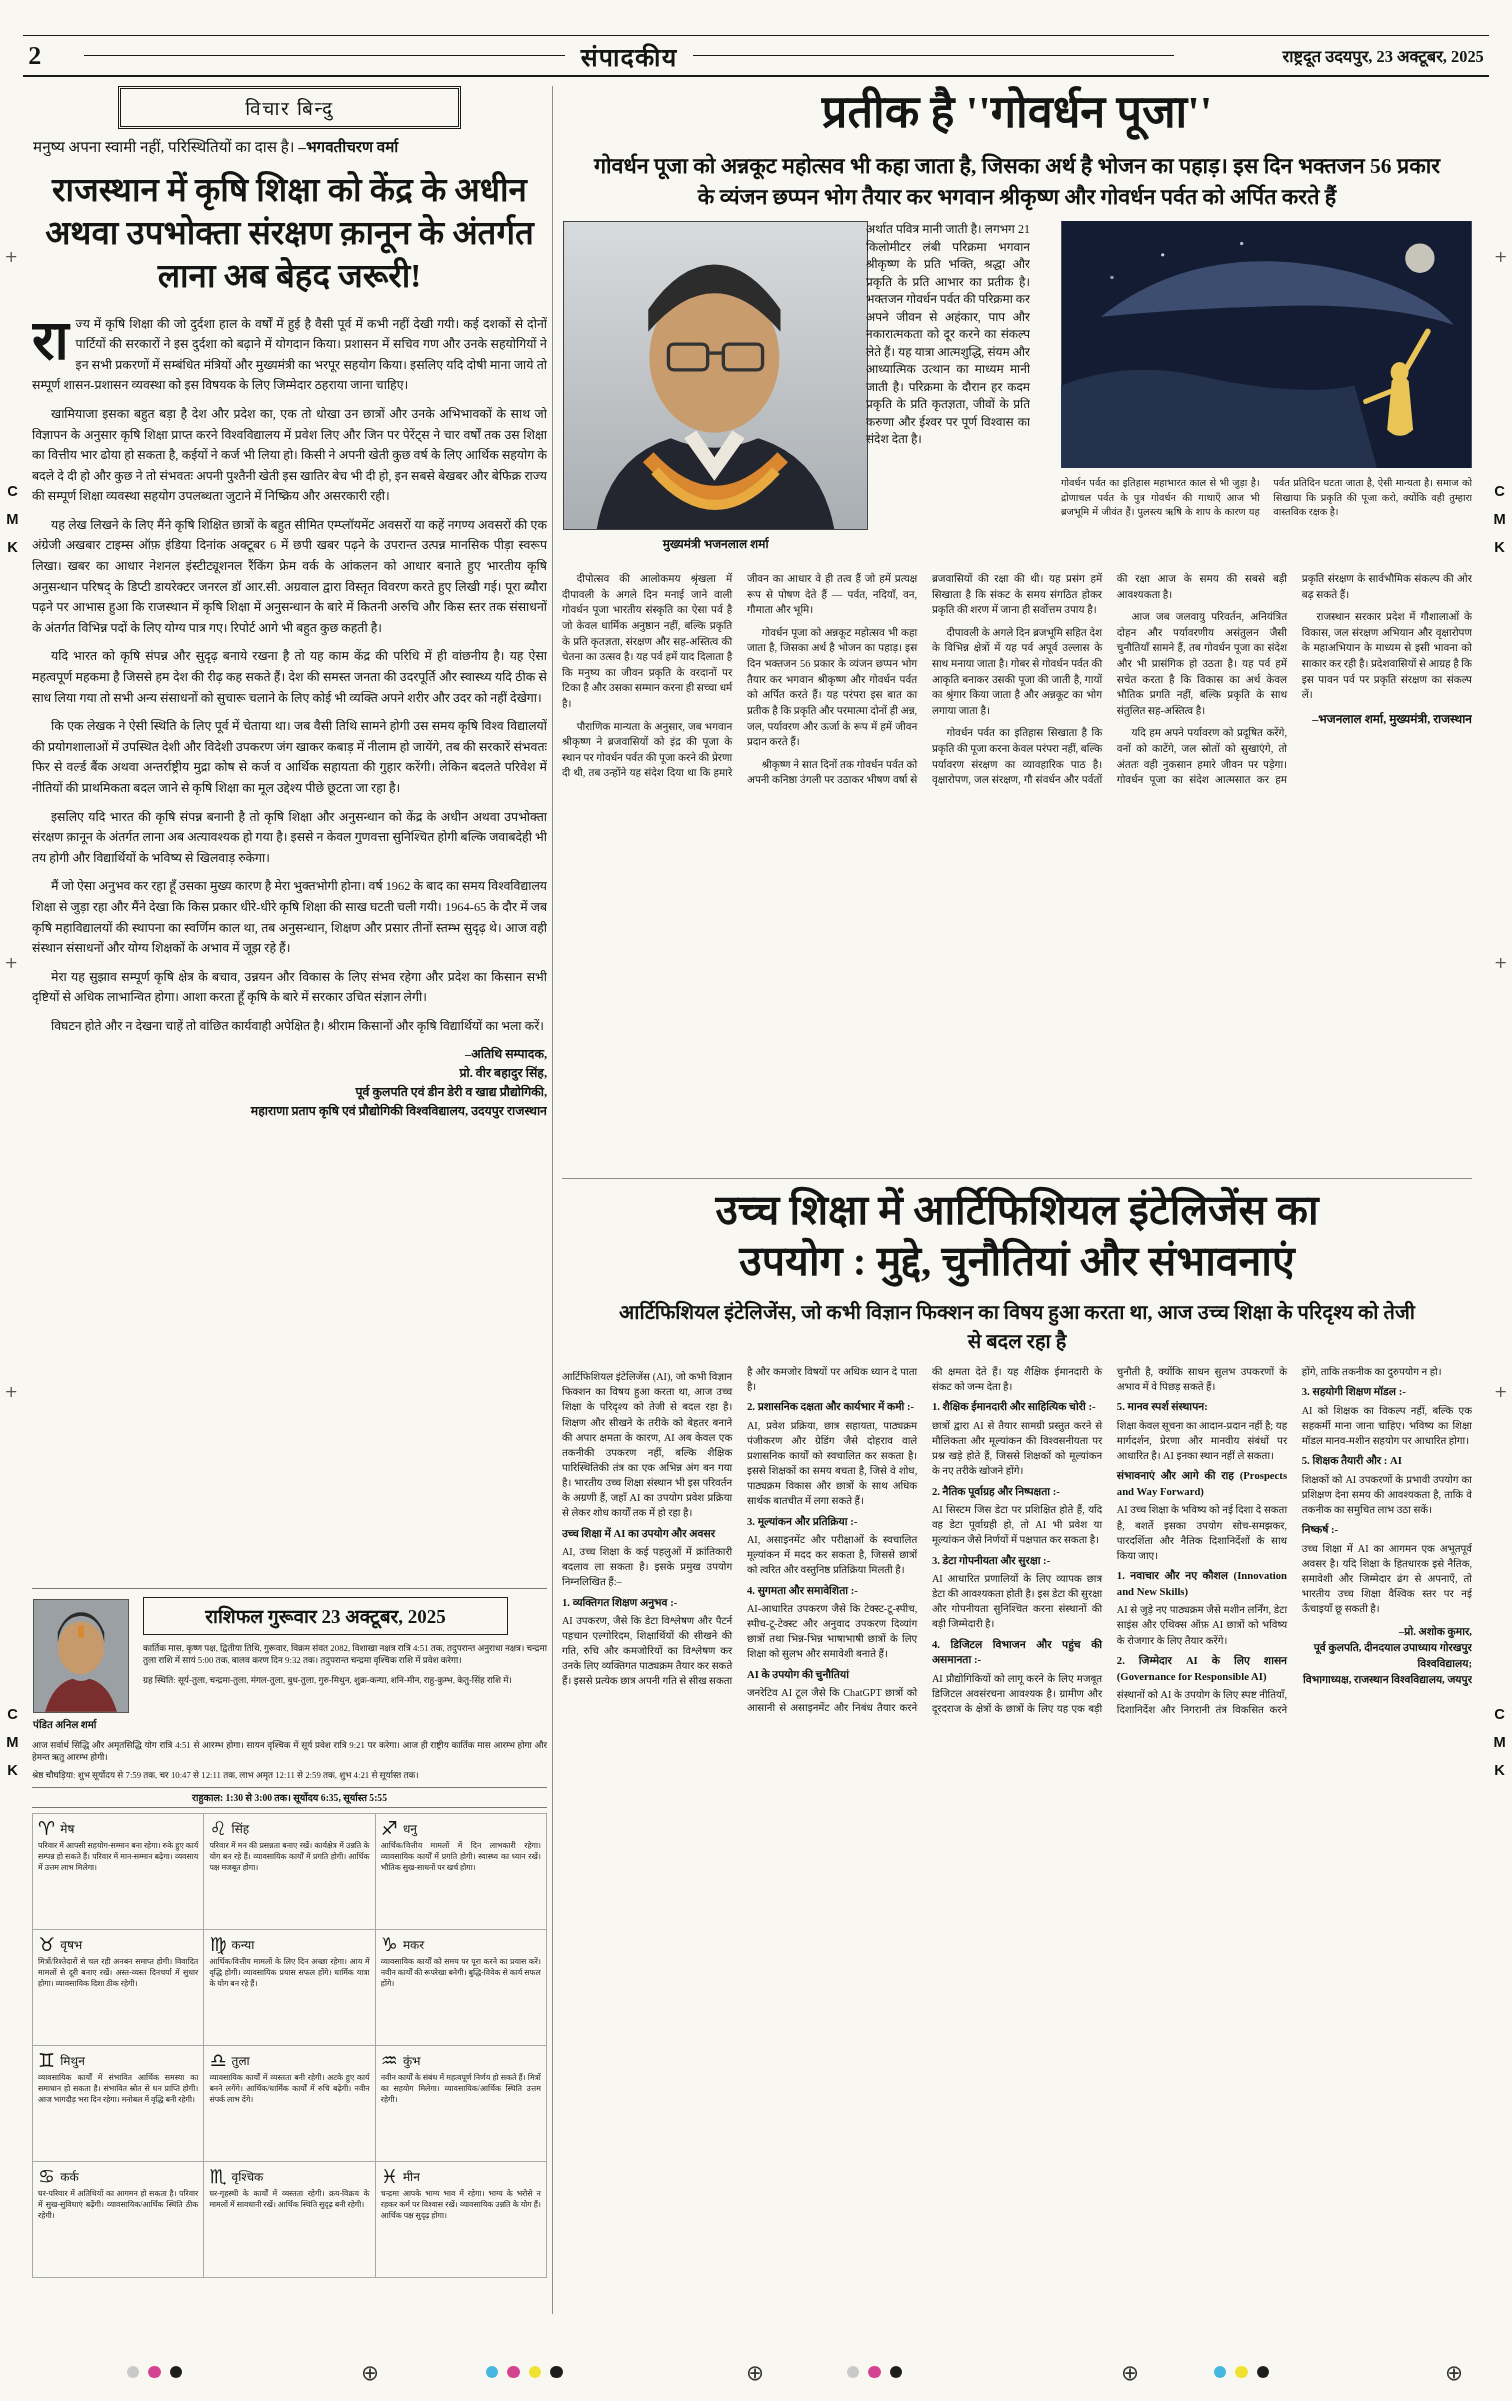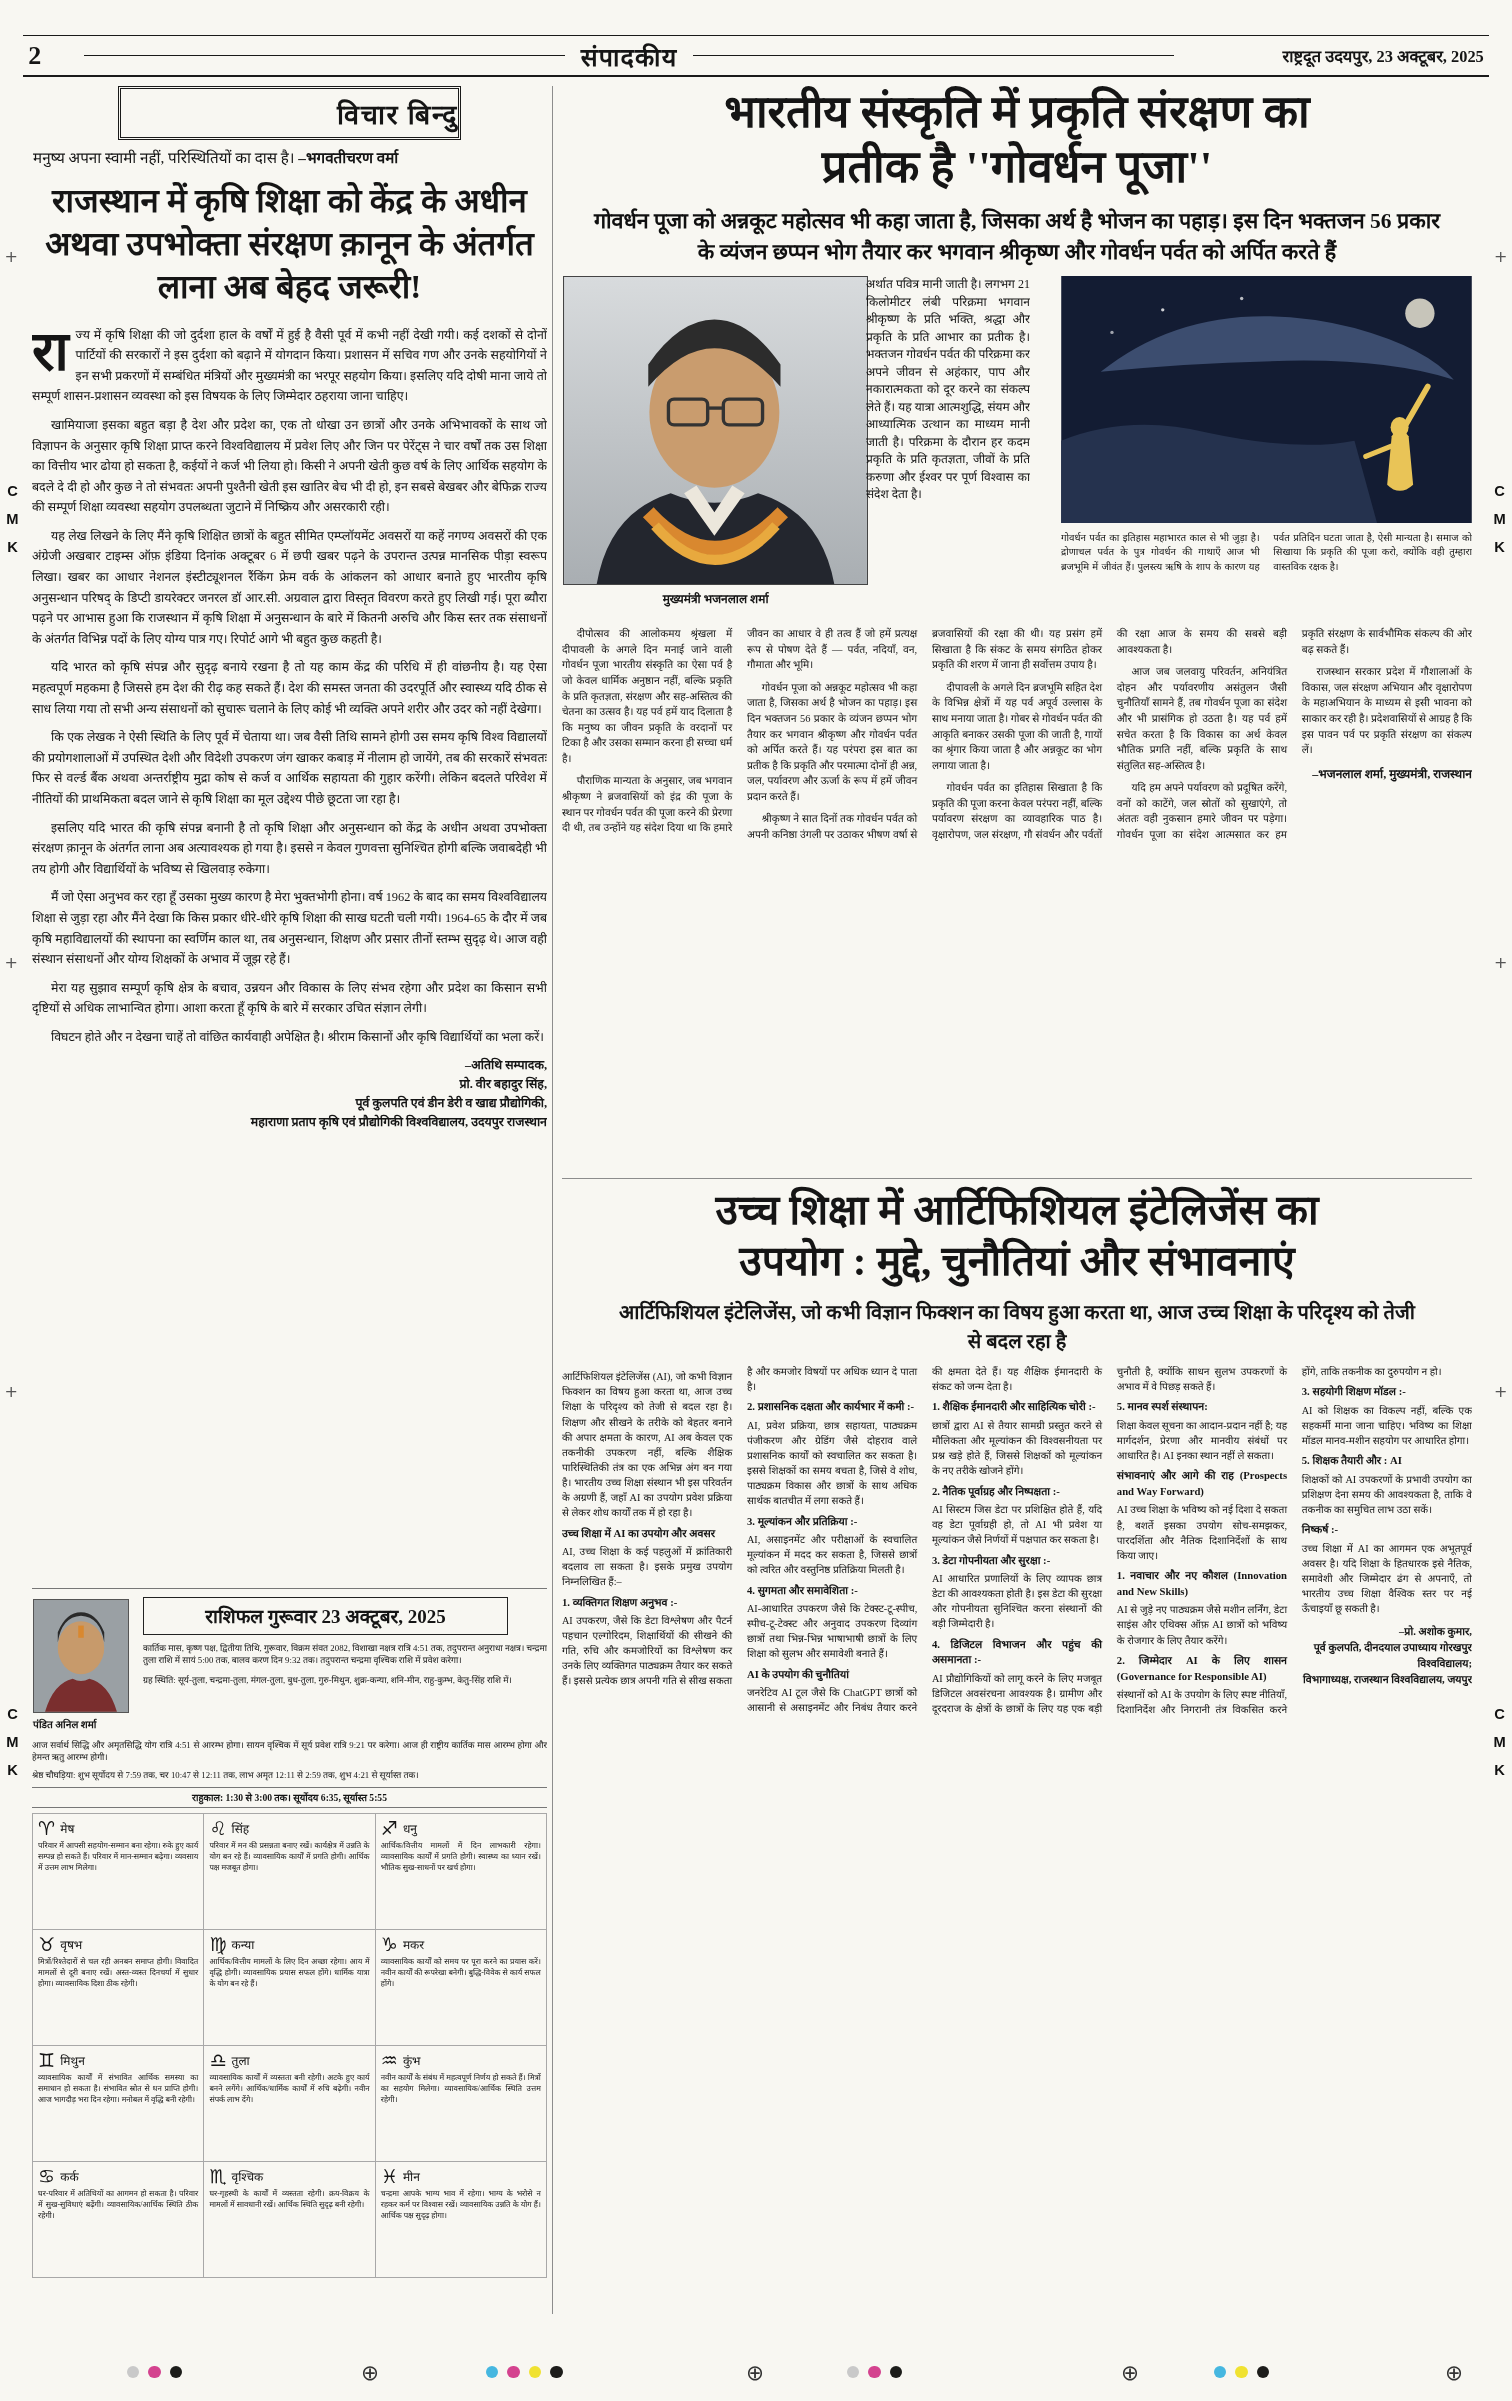--- a/index.html
+++ b/index.html
@@ -15,21 +15,21 @@
   .mast-title{font-size:25px;font-weight:bold;letter-spacing:1.1px}
   .mast-date{font-size:16.4px;font-weight:bold;min-width:294px;text-align:right}
 
   
   .vdiv{position:absolute;left:552px;top:86px;height:2228px;border-left:0.6px solid #8d8d8d}
   .hdiv-main-ai{position:absolute;left:562px;top:1178px;width:910px;border-top:0.6px solid #8d8d8d}
 
   
   .col-left{position:absolute;left:32px;top:86px;width:515px;height:1494px;overflow:hidden}
   .vb-box{width:339px;margin:2.3px auto 9px;border:1.7px double #1a1a1a;outline:0.6px solid #1a1a1a;outline-offset:1.7px;
-          padding:5.6px 0;text-align:right;font-size:27px;font-weight:bold;letter-spacing:1.7px}
+          padding:5.6px 0;text-align:center;font-size:19px;font-weight:normal;letter-spacing:1.7px}
   .vb-quote{font-size:15.2px;margin:0 1.1px 12.4px;text-align:justify}
   .left-head{font-size:33px;line-height:1.3;font-weight:bold;text-align:center;margin:3.4px 0 16px}
   .left-body{font-size:12.4px;line-height:1.66;text-align:justify}
   .left-body p{margin-bottom:8px;text-indent:19px}
   .left-body p.lead{text-indent:0}
   .dropcap{float:left;font-size:55px;line-height:.82;font-weight:bold;padding:4.5px 6.8px 0 0}
   .signoff{margin-top:6.8px;text-align:right;font-weight:bold;font-size:12.4px;line-height:1.55}
 
   
   .horoscope{position:absolute;left:32px;top:1588px;width:515px;height:751px;border-top:0.6px solid #777;padding-top:8px;overflow:hidden}
@@ -243,21 +243,20 @@
         <div class="z-head">
             <span class="z-ico">♓</span>
             <span class="z-name">मीन</span>
           </div>
         <p class="z-text">चन्द्रमा आपके भाग्य भाव में रहेगा। भाग्य के भरोसे न रहकर कर्म पर विश्वास रखें। व्यावसायिक उन्नति के योग हैं। आर्थिक पक्ष सुदृढ़ होगा।</p>
       </div>
     </div>
   </section>
 
   <section class="main-art">
-    <h1 class="main-h1">भारतीय संस्कृति में प्रकृति संरक्षण का</h1>
     <h1 class="main-h1">प्रतीक है ''गोवर्धन पूजा''</h1>
     <p class="main-stand">गोवर्धन पूजा को अन्नकूट महोत्सव भी कहा जाता है, जिसका अर्थ है भोजन का पहाड़। इस दिन भक्तजन 56 प्रकार के व्यंजन छप्पन भोग तैयार कर भगवान श्रीकृष्ण और गोवर्धन पर्वत को अर्पित करते हैं</p>
 
     <div class="fig-row">
       <figure class="fig-cm">
         <svg viewBox="0 0 540 548">
           <defs>
               <linearGradient id="gbg1" x1="0" y1="0" x2="0" y2="1">
             <stop offset="0" stop-color="#d8dbdd"></stop>
                 <stop offset="1" stop-color="#a9aeb2"></stop>

